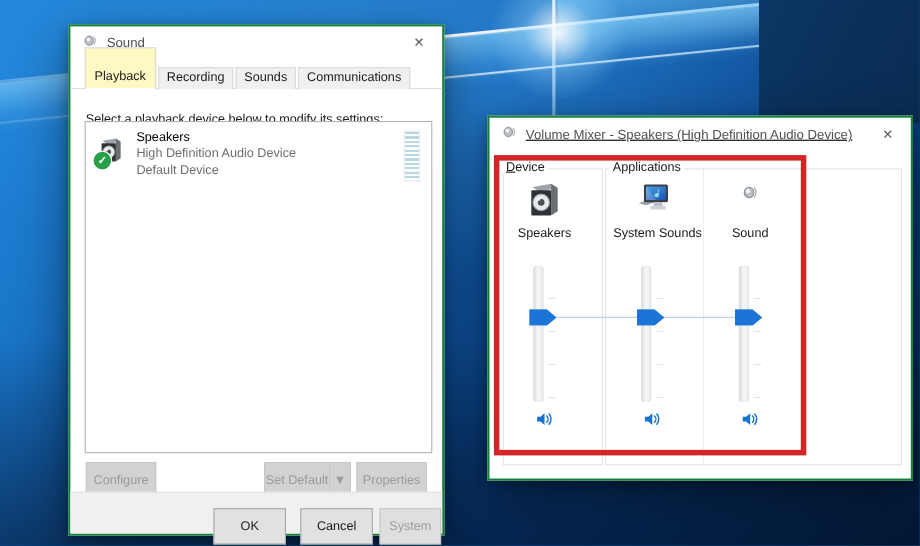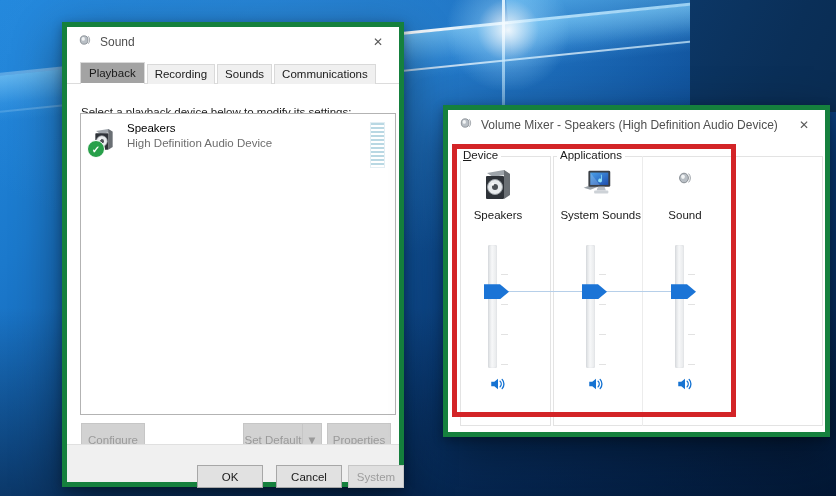--- a/index.html
+++ b/index.html
@@ -28,35 +28,35 @@
     background:linear-gradient(to bottom,rgba(255,255,255,.95),rgba(170,225,255,.45) 60%,rgba(170,225,255,0));filter:blur(.3px);}
   .wp-pane-ur{position:absolute;left:506px;top:0;width:188px;height:56px;
     background:linear-gradient(to bottom,rgba(110,200,252,.55),rgba(110,200,252,0));transform:rotate(-5.8deg);transform-origin:left top;}
   .wp-dark-corner{position:absolute;left:690px;top:-4px;width:150px;height:116px;
     background:linear-gradient(115deg,#0c3766 0%,#0a2f58 60%,#0a2c52 100%);}
   .wp-glow{position:absolute;left:443px;top:-30px;width:130px;height:120px;
     background:radial-gradient(circle,rgba(255,255,255,.9) 0%,rgba(160,220,255,.35) 35%,rgba(160,220,255,0) 70%);}
   .wp-vignette{position:absolute;inset:0;background:linear-gradient(to top,rgba(2,12,30,.5),rgba(2,12,30,0) 38%);}
 
   
-  .window{position:absolute;background:#ffffff;border:5px solid #15803d;
-    box-shadow:0 16px 45px rgba(0,0,0,.45),0 3px 10px rgba(0,0,0,.3);box-sizing:border-box;}
+  .window{position:absolute;background:#ffffff;border:2px solid #15803d;
+    box-shadow:0 16px 45px rgba(0,0,0,.45),0 3px 10px rgba(0,0,0,.3);box-sizing:border-box;text-decoration:underline;}
   .titlebar{position:relative;height:30px;display:flex;align-items:center;padding-left:11px;}
   .title-text{font-size:12px;color:#4f4f4f;margin-left:8px;white-space:nowrap;}
   .close-btn{position:absolute;right:0;top:0;width:42px;height:30px;display:flex;align-items:center;
     justify-content:center;font-size:12px;color:#5a5a5a;cursor:pointer;}
 
   
   #sound-window{left:62px;top:22px;width:342px;height:465px;}
   .tabstrip{position:absolute;left:0;top:34px;width:100%;height:23px;padding-left:13px;box-sizing:border-box;
     display:flex;align-items:flex-end;}
   .tabstrip::after{content:"";position:absolute;left:0;right:0;bottom:0;height:1px;background:#dcdcdc;}
   .tab{position:relative;font-size:11.5px;color:#1a1a1a;background:#f0f0f0;border:1px solid #d9d9d9;
     padding:3px 7px 4px 7px;margin-right:2px;border-bottom:none;z-index:1;cursor:pointer;}
-  .tab.active{background:#a3a3a3;padding:4px 8px 5px 8px;z-index:3;}
+  .tab.active{background:#fef9c3;padding:20px 8px 5px 8px;z-index:3;}
   .tab.active::after{content:"";position:absolute;left:0;right:0;bottom:-1px;height:2px;background:#fff;}
   .instruction{position:absolute;left:14px;top:79px;font-size:11.5px;color:#1a1a1a;}
   .device-list{position:absolute;left:13px;top:86px;width:316px;height:302px;background:#fff;
     border:1px solid #b3b3b3;box-sizing:border-box;}
   .device-item{position:relative;height:54px;cursor:pointer;}
   .device-icon-wrap{position:absolute;left:10px;top:10px;width:28px;height:34px;}
   .default-badge{position:absolute;left:-4px;top:16px;width:16px;height:16px;border-radius:50%;
     background:#28a04a;border:1.5px solid #ffffff;color:#fff;font-size:10px;font-weight:bold;
     display:flex;align-items:center;justify-content:center;}
   .device-texts{position:absolute;left:46px;top:7px;font-size:11.5px;line-height:15px;}
@@ -66,21 +66,21 @@
     background:repeating-linear-gradient(to bottom,#b9d8e3 0 2px,#ffffff 2px 4px);
     border:1px solid #e3eef3;}
   .action-row .btn{position:absolute;top:396px;height:34px;box-sizing:border-box;font-size:11.5px;
     display:flex;align-items:center;justify-content:center;}
   .btn-disabled{background:#d2d2d2;border:1px solid #c6c6c6;color:#9a9a9a;}
   .btn-configure{left:14px;width:64px;}
   .btn-setdefault{left:176px;width:59px;border-right:none;}
   .btn-setdefault-arrow{left:235px;width:20px;font-size:7px;}
   .btn-properties{left:260px;width:64px;}
   .bottom-band{position:absolute;left:0;right:0;bottom:0;height:37px;background:#f0f0f0;border-top:1px solid #e0e0e0;}
-  .dlg-btn{position:absolute;top:438px;width:66px;height:23px;box-sizing:border-box;font-size:11.5px;
+  .dlg-btn{position:absolute;top:438px;width:66px;height:33px;box-sizing:border-box;font-size:11.5px;
     display:flex;align-items:center;justify-content:center;background:#e1e1e1;border:1px solid #a7a7a7;
     color:#1a1a1a;cursor:pointer;z-index:2;}
   .btn-ok{left:130px;}
   .btn-cancel{left:209px;}
   .btn-apply{left:281px;width:56px;background:#dfdfdf;border-color:#c6c6c6;color:#9d9d9d;cursor:default;}
 
   
   #mixer-window{left:443px;top:105px;width:387px;height:332px;}
   .groupbox{position:absolute;top:46px;height:270px;border:1px solid #e3e3e3;box-sizing:border-box;}
   .gb-device{left:12px;width:91px;}
@@ -150,20 +150,21 @@
           <rect x="6" y="10" width="18" height="23" rx="1" fill="#2e3238"></rect>
           <circle cx="15" cy="21" r="7.5" fill="#e8ebed" stroke="#9aa0a5" stroke-width="1"></circle>
           <circle cx="15" cy="21" r="3" fill="#4b5055"></circle>
           <circle cx="12.8" cy="18.4" r="1.3" fill="#ffffff" opacity="0.85"></circle>
         </svg>
         <span class="default-badge">✓</span>
       </div>
       <div class="device-texts">
         <div class="device-name">Speakers</div>
         <div class="device-desc">High Definition Audio Device</div>
+        <div class="device-status">Default Device</div>
       </div>
       <div class="level-meter"></div>
     </div>
   </div>
 
   <div class="action-row">
     <span class="btn btn-disabled btn-configure">Configure</span>
     <span class="btn btn-disabled btn-setdefault">Set Default</span>
     <span class="btn btn-disabled btn-setdefault-arrow">▼</span>
     <span class="btn btn-disabled btn-properties">Properties</span>

